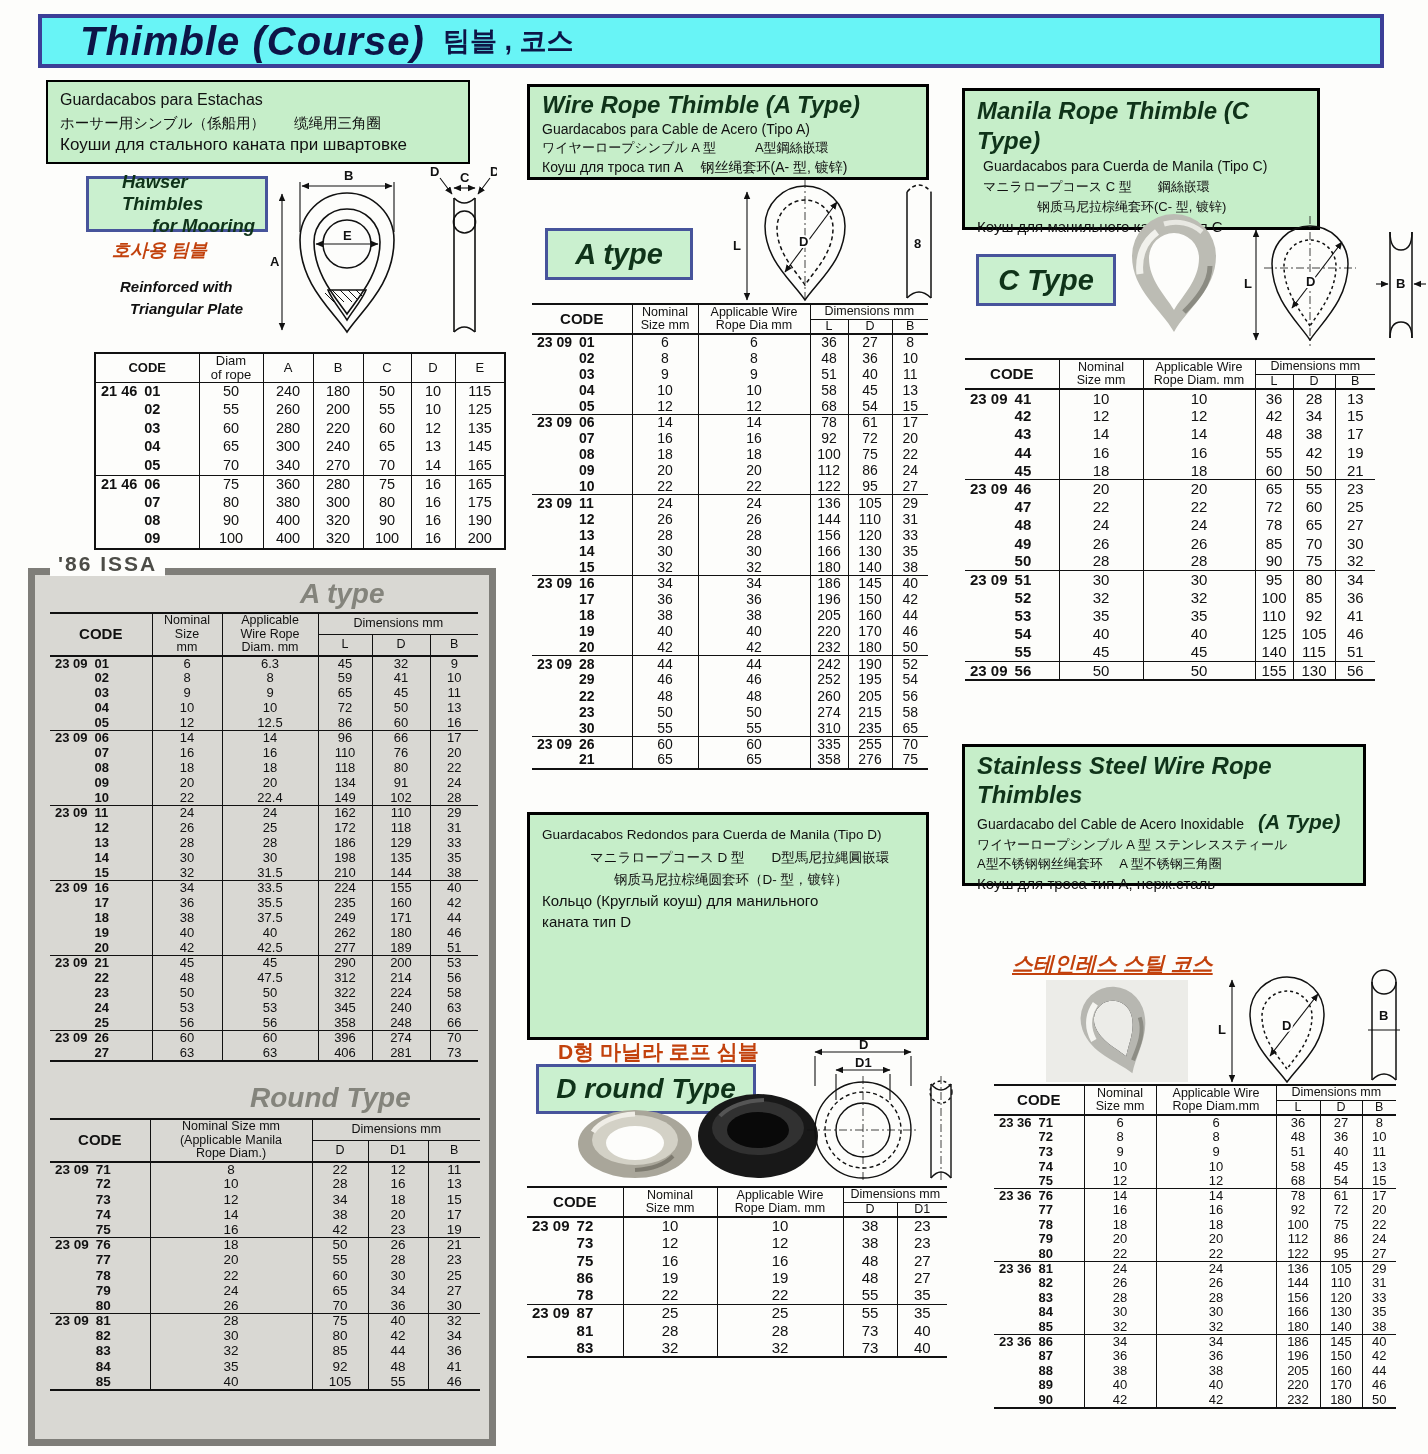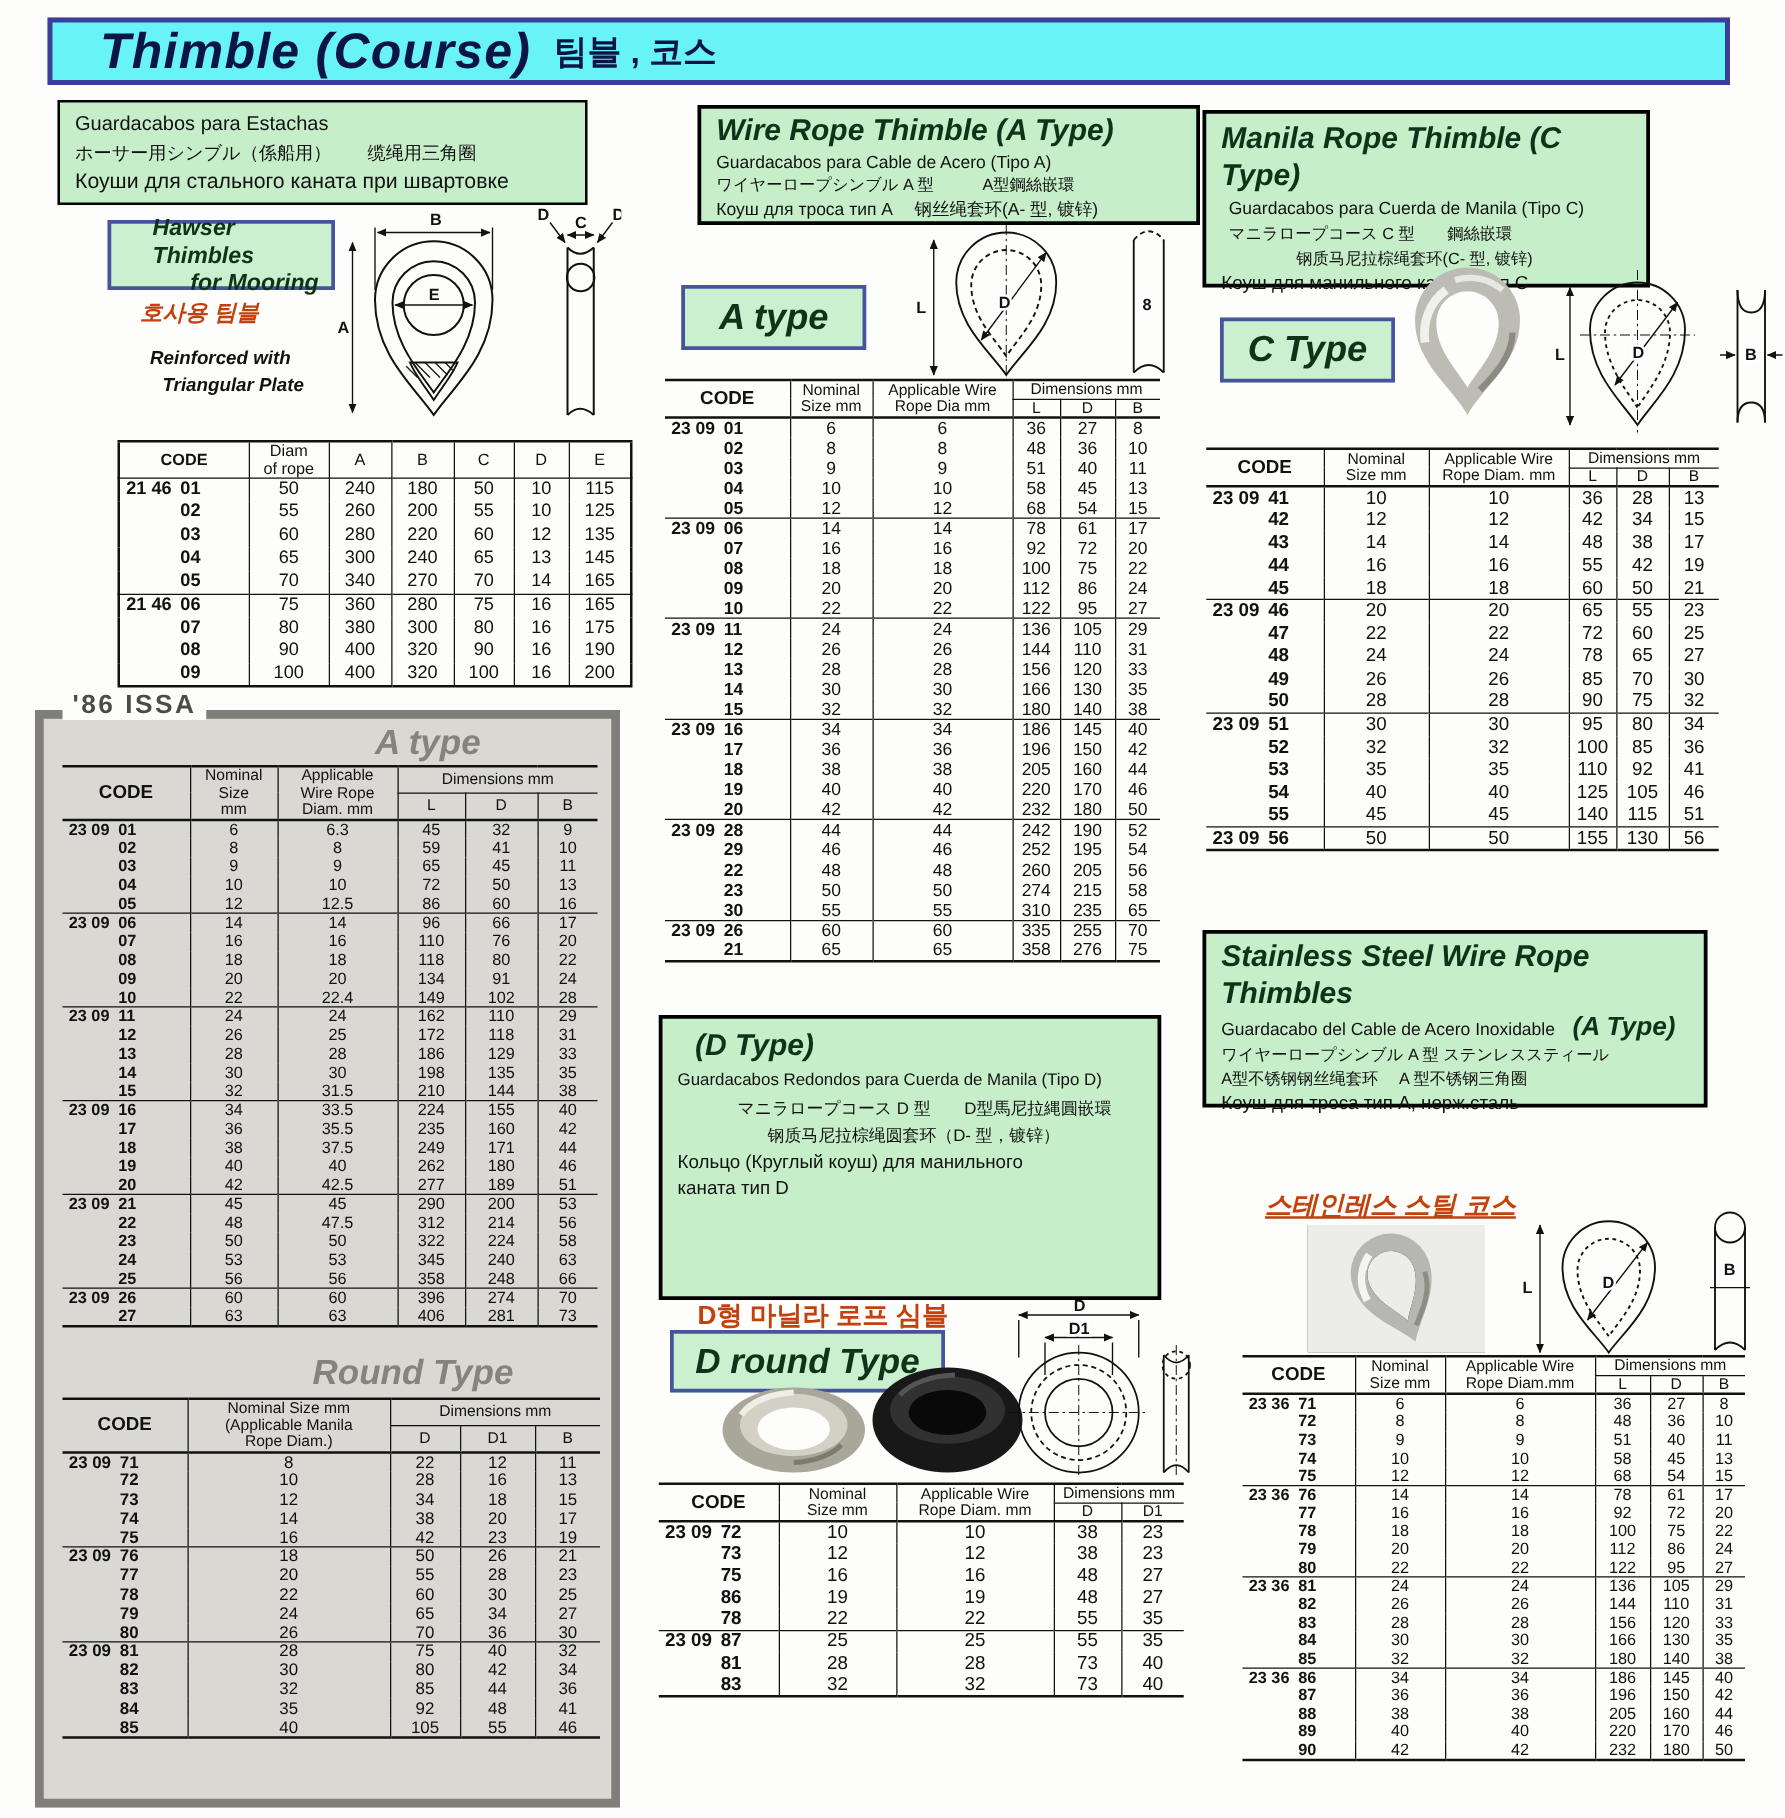--- a/index.html
+++ b/index.html
@@ -619,21 +619,21 @@
             <td class="code"><span class="pfx hid">23 09</span><span class="sfx">85</span></td>
             <td>40</td>
             <td>105</td>
             <td>55</td>
             <td>46</td>
           </tr>
         </tbody>
       </table>
     </div>
 
-  <div class="abs gbox" style="left:527px;top:84px;width:402px;height:96px;padding-top:4px;margin-left:31px;">
+  <div class="abs gbox" style="left:527px;top:84px;width:402px;height:96px;padding-top:4px;">
     <div class="gtitle" style="font-size:24px;line-height:1.2;">Wire Rope Thimble (A Type)</div>
     <div class="gline" style="font-size:14px;line-height:1.4;">Guardacabos para Cable de Acero (Tipo A)</div>
     <div class="gline" style="font-size:13px;line-height:1.45;">ワイヤーロープシンブル A 型　　　A型鋼絲嵌環</div>
     <div class="gline" style="font-size:14px;line-height:1.35;">Коуш для троса тип A　 钢丝绳套环(A- 型, 镀锌)</div>
   </div>
   <div class="abs lbox" style="left:545px;top:228px;width:148px;height:52px;font-size:29px;">A type</div>
 
   <svg class="abs" style="left:725px;top:176px;" width="225" height="130" viewBox="0 0 225 130">
     <defs>
         <marker id="mw" markerWidth="8" markerHeight="8" refX="6.5" refY="3" orient="auto-start-reverse">
@@ -908,21 +908,20 @@
             <td>65</td>
             <td>358</td>
             <td>276</td>
             <td>75</td>
           </tr>
         </tbody>
       </table>
     </div>
 
   <div class="abs gbox" style="left:527px;top:812px;width:402px;height:228px;padding-top:8px;">
-    <div class="gtitle" style="font-size:24px;line-height:1.2;padding-left:14px;">(D Type)</div>
     <div class="gline" style="font-size:13.5px;line-height:1.8;">Guardacabos Redondos para Cuerda de Manila (Tipo D)</div>
     <div class="gline" style="font-size:13.5px;line-height:1.6;margin-left:48px;">マニラロープコース D 型　　D型馬尼拉縄圓嵌環</div>
     <div class="gline" style="font-size:13.5px;line-height:1.6;padding-left:72px;">钢质马尼拉棕绳圆套环（D- 型，镀锌）</div>
     <div class="gline" style="font-size:15px;line-height:1.45;">Кольцо (Круглый коуш) для манильного</div>
     <div class="gline" style="font-size:15px;line-height:1.3;">каната тип D</div>
   </div>
   <div class="abs kr" style="left:558px;top:1038px;font-size:21px;">D형 마닐라 로프 심블</div>
   <div class="abs lbox" style="left:536px;top:1064px;width:220px;height:50px;font-size:28px;">D round Type</div>
 
   <svg class="abs" style="left:573px;top:1104px;" width="124" height="76" viewBox="0 0 124 76">

